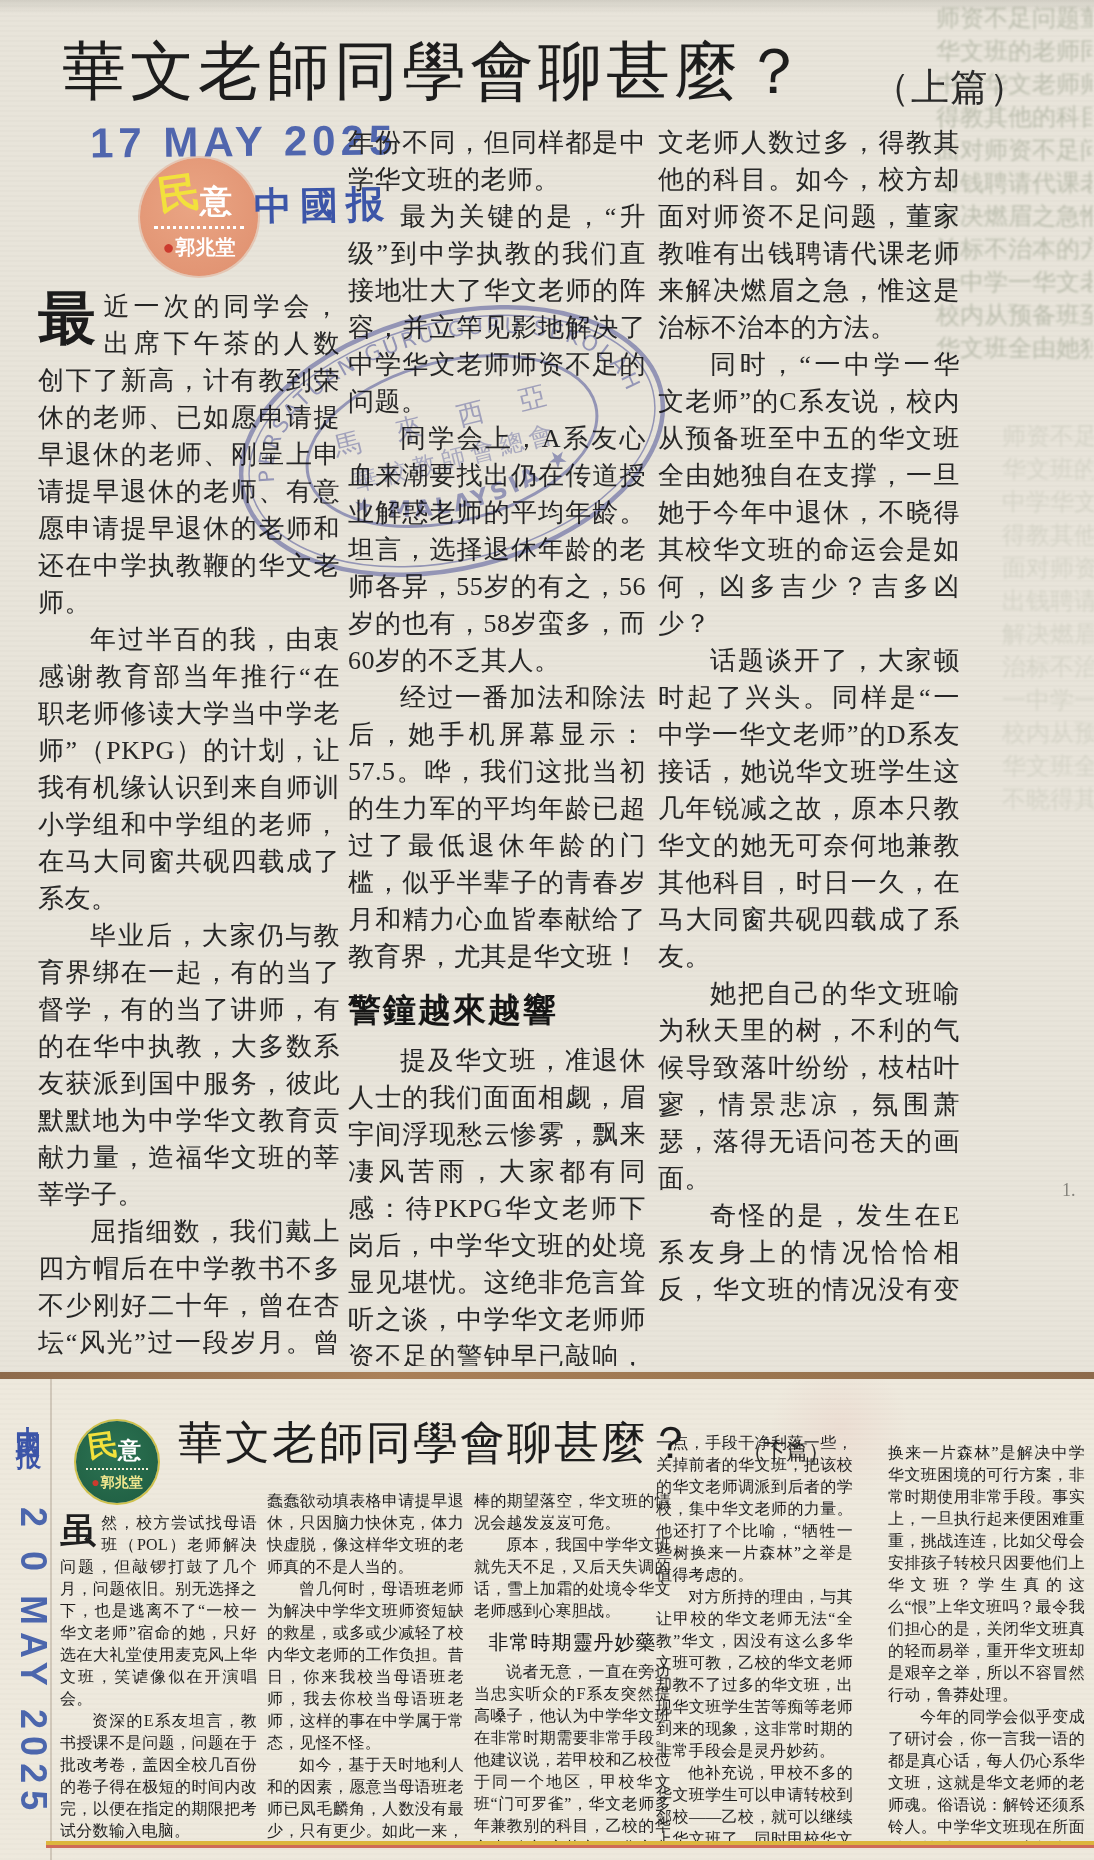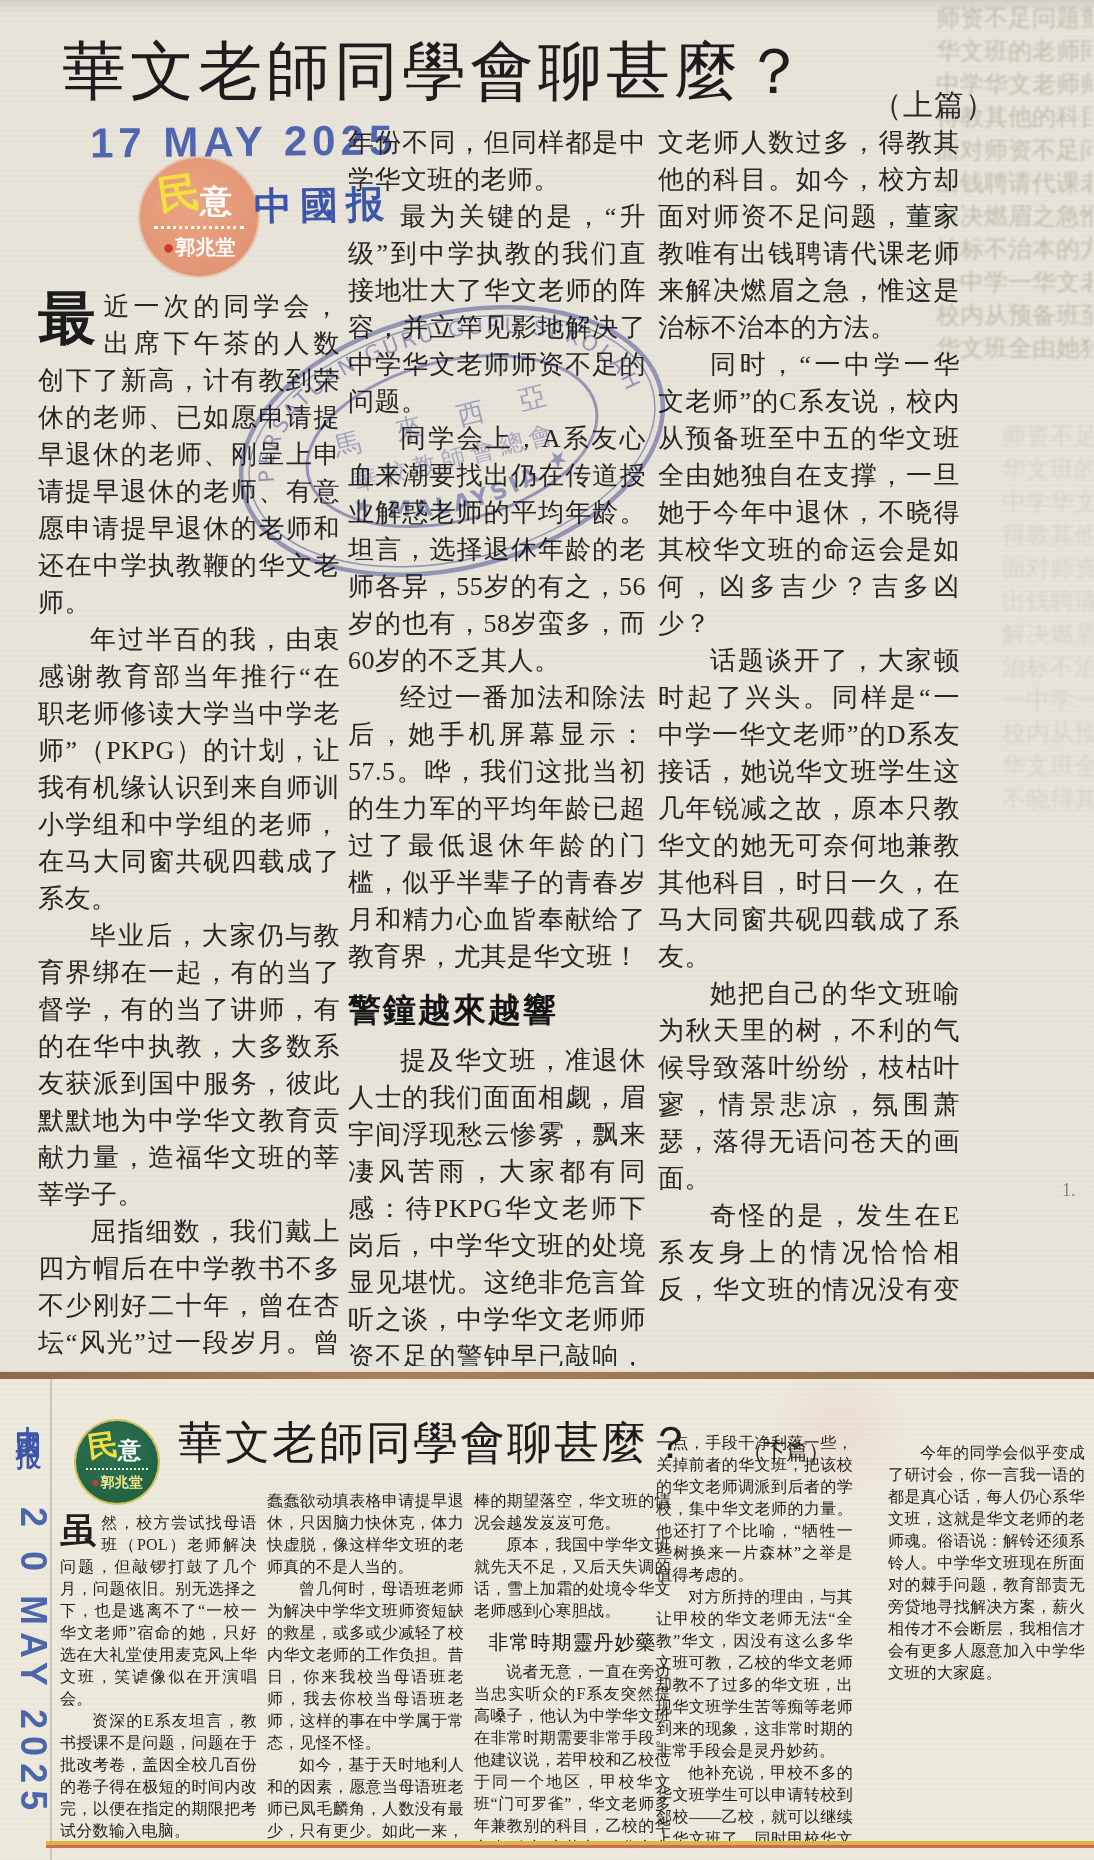--- a/index.html
+++ b/index.html
@@ -5,21 +5,21 @@
   html,body{margin:0;padding:0;background:#d6d2c8;}
   #page{position:relative;width:1094px;height:1860px;margin:0 auto;overflow:hidden;
         font-family:"Liberation Serif","DejaVu Serif",serif;color:#262626;}
   
   .tclip{position:absolute;left:0;top:0;width:1094px;height:1372px;
          background:#e8e4da;
          background-image:linear-gradient(180deg,rgba(110,110,100,.16),rgba(110,110,100,0) 14px),
                           repeating-linear-gradient(0deg,rgba(90,90,80,.025) 0 2px,rgba(0,0,0,0) 2px 5px);}
   .headline{position:absolute;left:62px;top:28px;margin:0;font-family:"Liberation Sans","DejaVu Sans",sans-serif;
             font-weight:400;font-size:64px;letter-spacing:4px;color:#1d1d1d;white-space:nowrap;}
-  .etag{position:absolute;left:872px;top:62px;font-size:30px;color:#2a2a2a;letter-spacing:1px;margin-top:23px;}
+  .etag{position:absolute;left:872px;top:62px;font-size:38px;color:#2a2a2a;letter-spacing:1px;}
   .date-stamp{position:absolute;font-family:"Liberation Sans","DejaVu Sans",sans-serif;font-weight:700;
               color:#3c55a8;opacity:.88;}
   .d1{left:90px;top:118px;font-size:42px;letter-spacing:5px;transform:rotate(-.6deg);}
   .logo1{position:absolute;left:140px;top:158px;width:118px;height:118px;border-radius:50%;
          background:radial-gradient(circle at 45% 40%,#eaa584,#df8f6e);box-shadow:0 0 0 2px rgba(223,143,110,.35);}
   .l1min{position:absolute;left:18px;top:8px;font-size:42px;font-weight:700;color:#f2e13c;
          font-family:"DejaVu Serif",serif;transform:rotate(-8deg);}
   .l1yi{position:absolute;left:60px;top:22px;font-size:32px;font-weight:700;color:#ffffff;}
   .dotline{position:absolute;left:14px;top:68px;width:90px;border-top:3px dotted #ffffff;}
   .l1by{position:absolute;left:8px;top:76px;width:102px;text-align:center;font-size:20px;font-weight:700;
@@ -236,20 +236,21 @@
     <div class="bcol b4">
       <div>
           <p class="para flush">一点，手段干净利落一些，关掉前者的华文班，把该校的华文老师调派到后者的学校，集中华文老师的力量。他还打了个比喻，“牺牲一些树换来一片森林”之举是值得考虑的。</p>
           <p class="para">对方所持的理由，与其让甲校的华文老师无法“全教”华文，因没有这么多华文班可教，乙校的华文老师却教不了过多的华文班，出现华文班学生苦等痴等老师到来的现象，这非常时期的非常手段会是灵丹妙药。</p>
           <p class="para">他补充说，甲校不多的华文班学生可以申请转校到邻校——乙校，就可以继续上华文班了，同时甲校华文老师的到来，也直接有效地解决了乙校闹华文班师资不足的问题。</p>
         </div>
     </div>
 
     <div class="bcol b5">
       <div>
+          <p class="para flush">换来一片森林”是解决中学华文班困境的可行方案，非常时期使用非常手段。事实上，一旦执行起来便困难重重，挑战连连，比如父母会安排孩子转校只因要他们上华文班？学生真的这么“恨”上华文班吗？最令我们担心的是，关闭华文班真的轻而易举，重开华文班却是艰辛之举，所以不容冒然行动，鲁莽处理。</p>
           <p class="para">今年的同学会似乎变成了研讨会，你一言我一语的都是真心话，每人仍心系华文班，这就是华文老师的老师魂。俗语说：解铃还须系铃人。中学华文班现在所面对的棘手问题，教育部责无旁贷地寻找解决方案，薪火相传才不会断层，我相信才会有更多人愿意加入中学华文班的大家庭。</p>
         </div>
     </div>
 
     <div class="grule"></div>
   </section>
 
 </div>
 
 </body></html>

